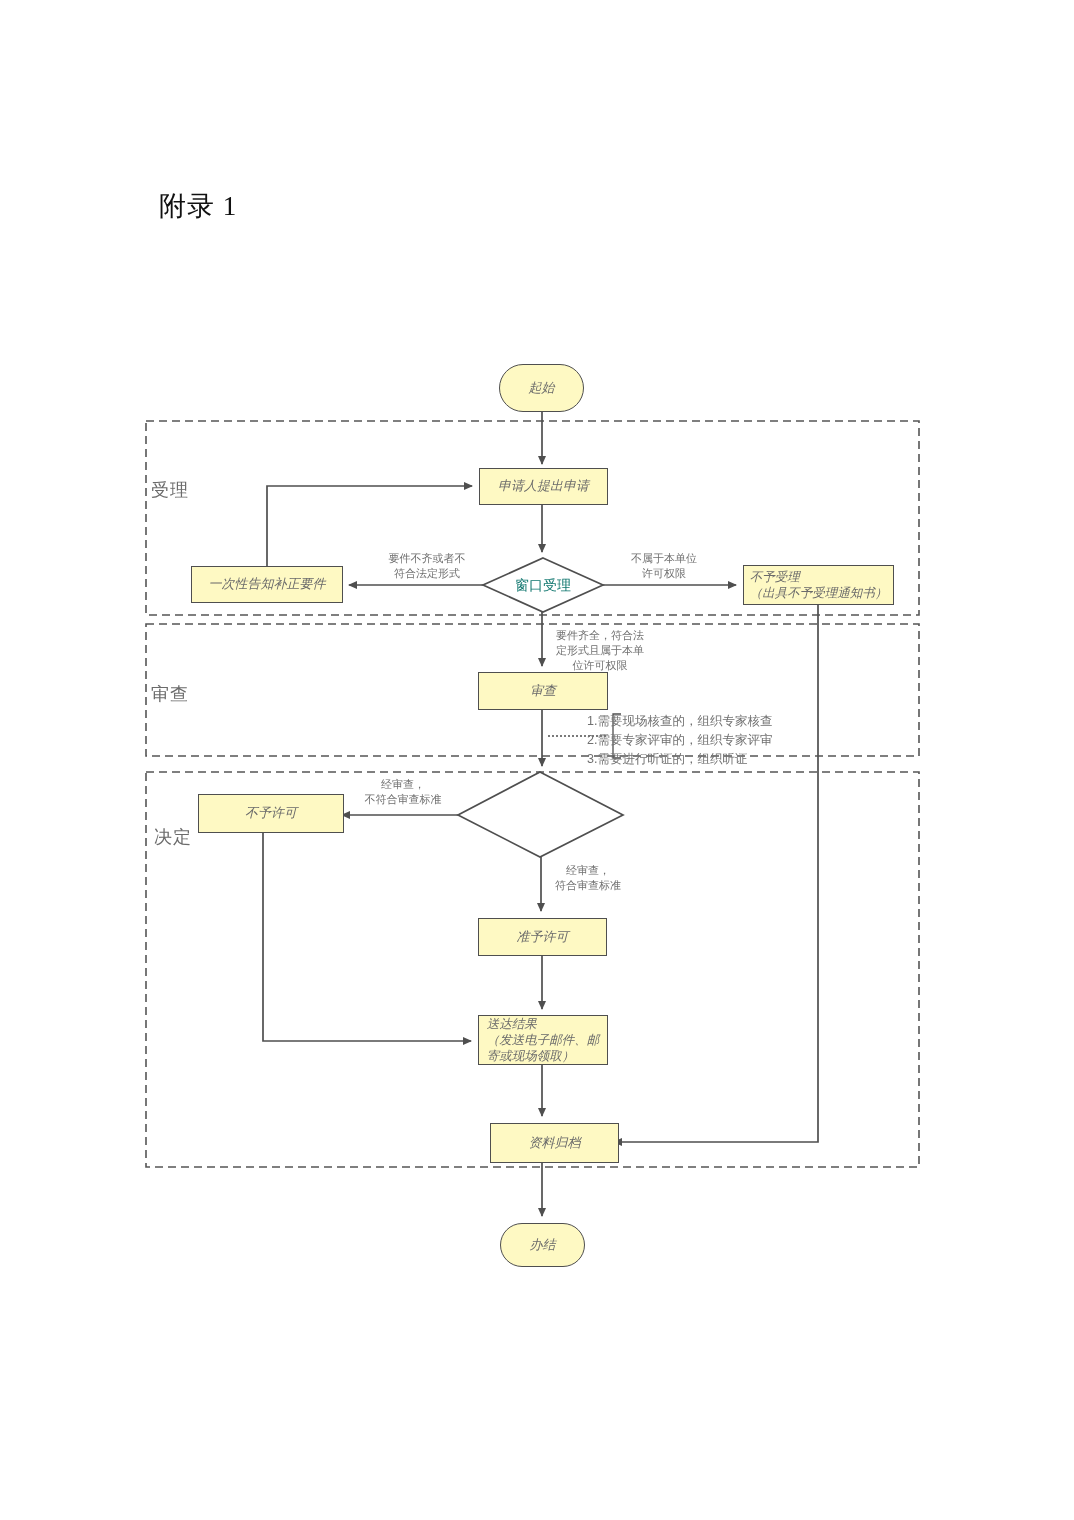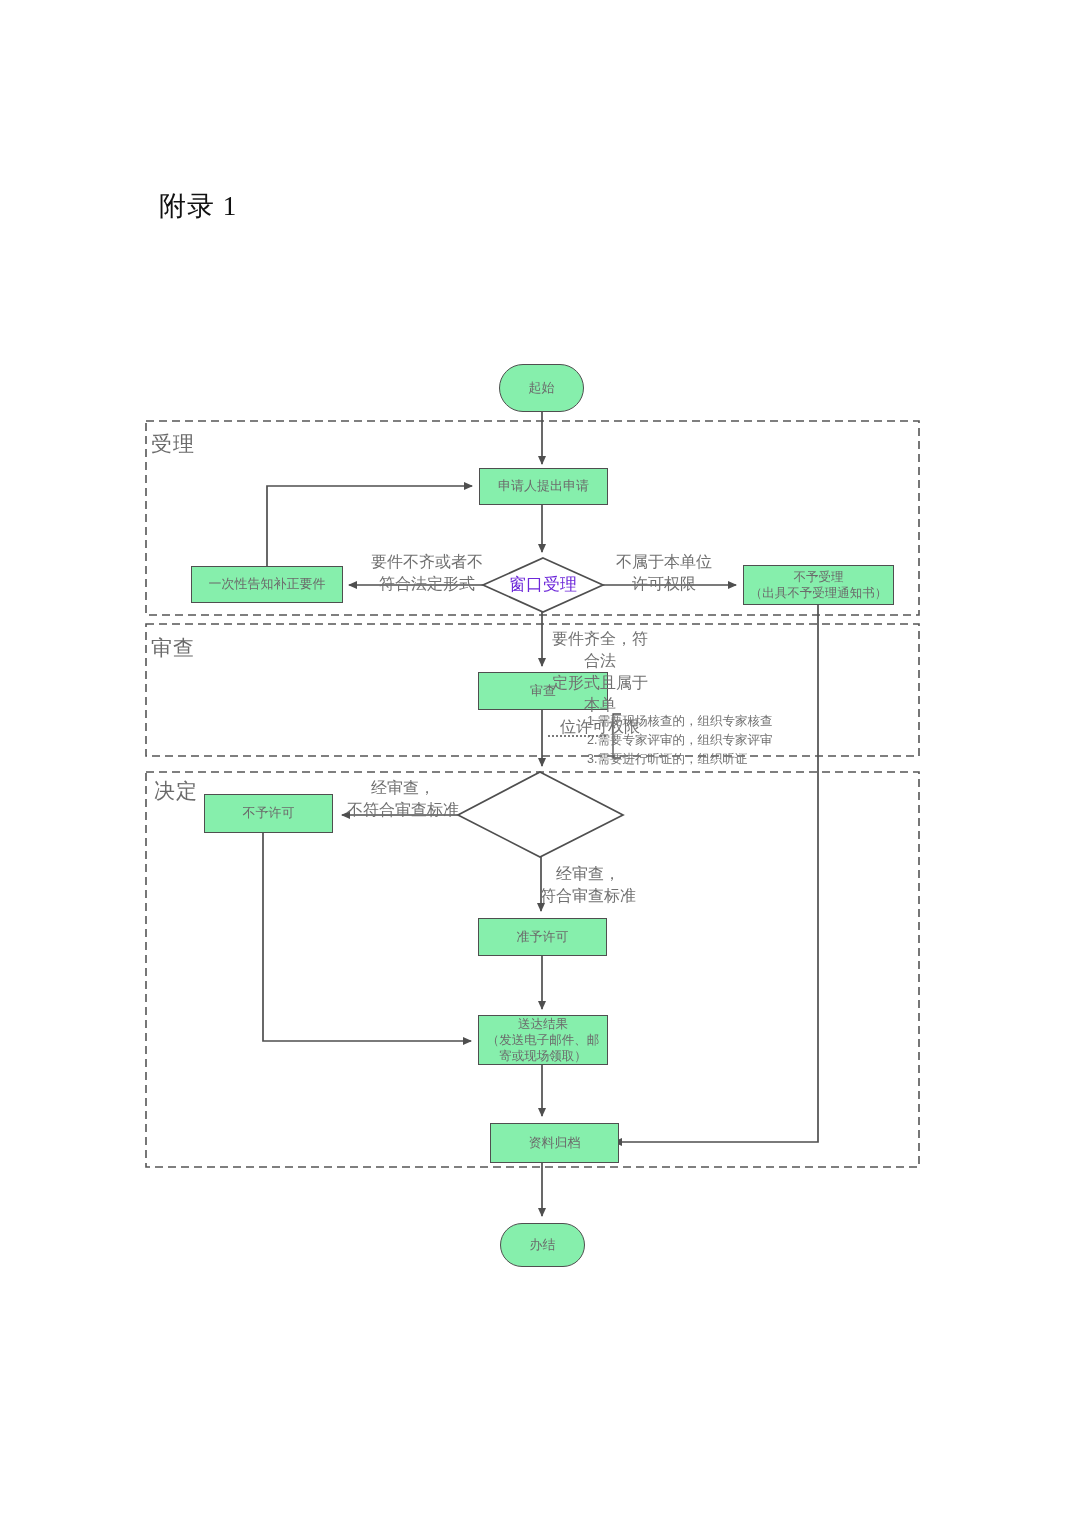--- a/index.html
+++ b/index.html
@@ -24,44 +24,44 @@
   }
   .pageno{
     position:absolute;left:760px;top:1368px;width:260px;
     text-align:center;
     font-family:"Liberation Serif", serif;
     font-size:24px;color:#222222;
   }
   svg.wires{position:absolute;left:0;top:0;}
   .sec-label{
     position:absolute;
-    font-size:21px;color:#6b6b6b;letter-spacing:1px;
+    font-size:18px;color:#6b6b6b;letter-spacing:1px;margin-top:48px;
   }
   .node{
     position:absolute;
-    background:#86efac;
+    background:#fef9c3;
     border:1.6px solid #4f4f4f;
     display:flex;align-items:center;justify-content:center;
-    text-align:center;
     font-size:13px;color:#6b6b6b;
     white-space:pre-line;line-height:1.28;
     box-sizing:border-box;
+    font-style:italic;
   }
   .stadium{border-radius:24px;}
   .dlabel{
     position:absolute;
     display:flex;align-items:center;justify-content:center;
     text-align:center;
-    font-size:17px;color:#6d28d9;
+    font-size:14px;color:#0f766e;
     white-space:pre-line;line-height:1.3;
   }
   .elabel{
     position:absolute;
     text-align:center;
-    font-size:16px;color:#707070;
+    font-size:11px;color:#707070;
     white-space:pre-line;line-height:1.38;
   }
   .notes{
     position:absolute;
     text-align:left;
     font-size:12.5px;color:#707070;
     white-space:pre-line;line-height:1.5;
   }
 </style>
 </head>
@@ -119,21 +119,21 @@
   <div class="node" style="left:191px;top:566px;width:152px;height:37px">一次性告知补正要件</div>
 
   <div class="dlabel" style="left:493px;top:560px;width:100px;height:50px">窗口受理</div>
 
   <div class="node" style="left:743px;top:565px;width:151px;height:40px;font-size:12.5px">不予受理
 （出具不予受理通知书）</div>
 
   <div class="node" style="left:478px;top:672px;width:130px;height:38px">审查</div>
 
 
-  <div class="node" style="left:204px;top:794px;width:129px;height:39px">不予许可</div>
+  <div class="node" style="left:198px;top:794px;width:146px;height:39px">不予许可</div>
 
   <div class="node" style="left:478px;top:918px;width:129px;height:38px">准予许可</div>
 
   <div class="node" style="left:478px;top:1015px;width:130px;height:50px;font-size:12.5px">送达结果
 （发送电子邮件、邮
 寄或现场领取）</div>
 
   <div class="node" style="left:490px;top:1123px;width:129px;height:40px">资料归档</div>
 
   <div class="node stadium" style="left:500px;top:1223px;width:85px;height:44px;border-radius:22px">办结</div>

